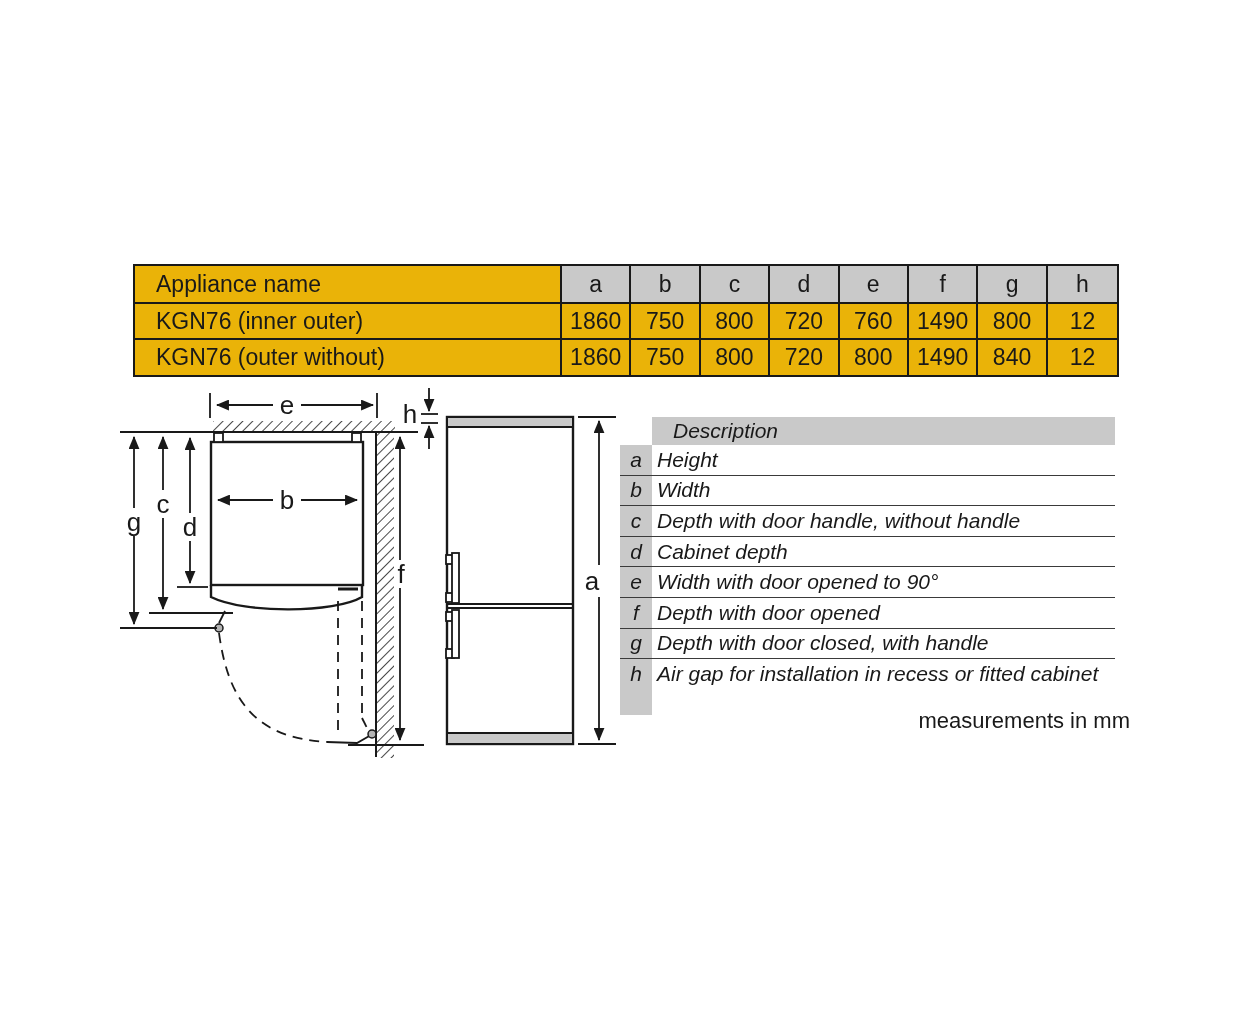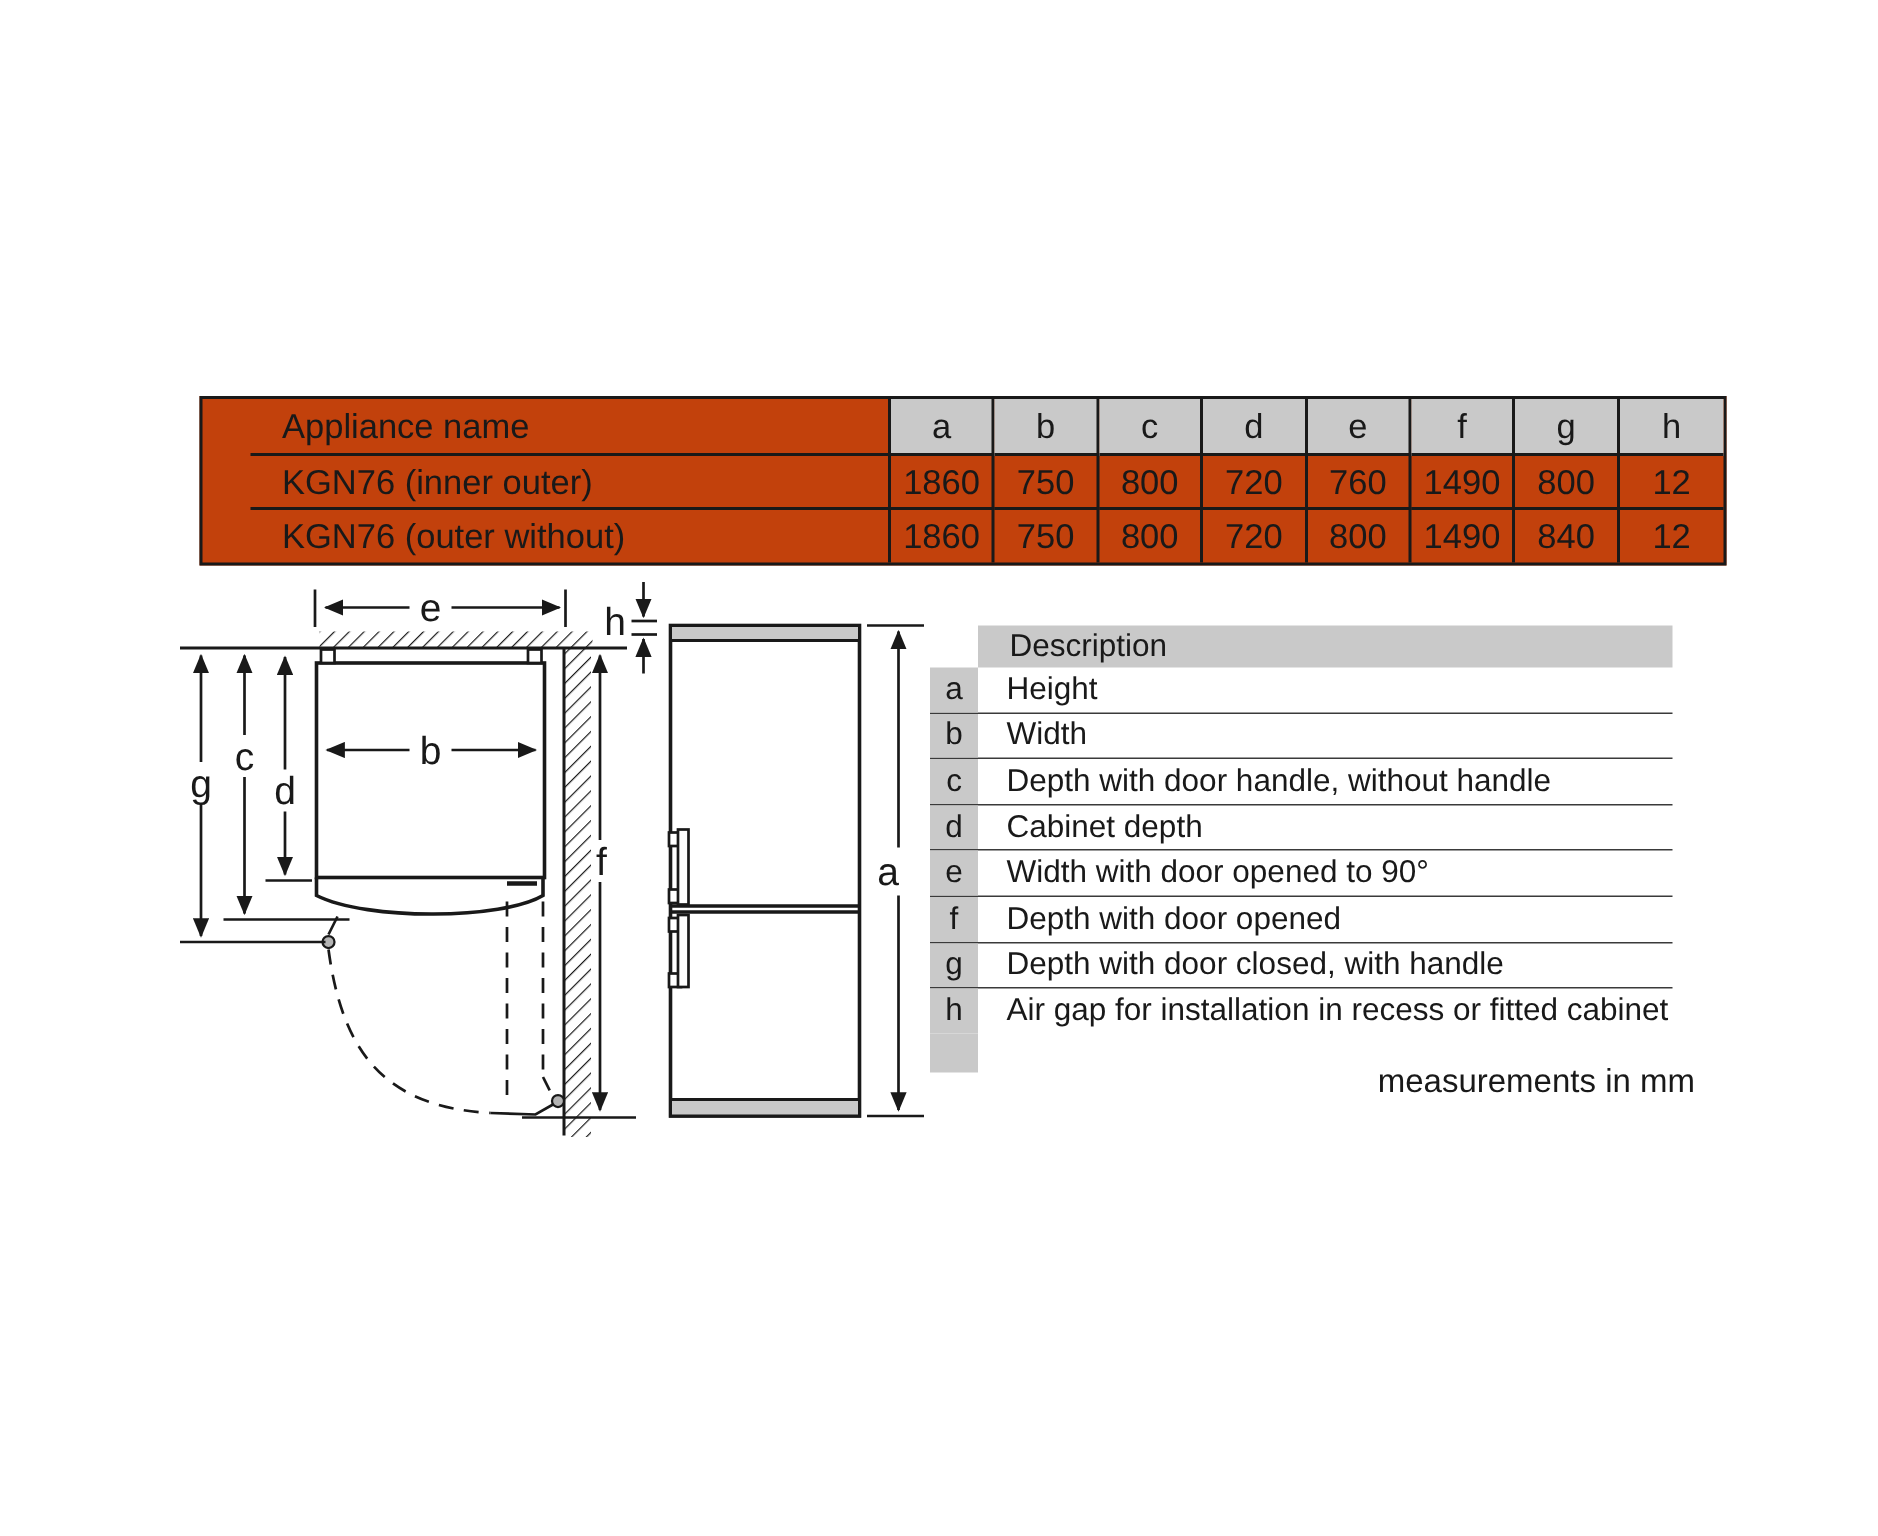--- a/index.html
+++ b/index.html
@@ -10,48 +10,47 @@
   }
   .stage{position:absolute;inset:0;}
 
   
   .dim-table{
     position:absolute;left:133px;top:264px;
     display:grid;
     grid-template-columns:427px repeat(8,69.4px);
     grid-template-rows:38px 36px 35px;
     border:2px solid #191919;
-    background:#c2410c;
-    padding-left:32px;
+    background:#eab308;
   }
   .dim-table .cell{
     border-right:2px solid #191919;border-bottom:2px solid #191919;
     display:flex;align-items:center;justify-content:center;
     font-size:23px;line-height:1;
   }
   .dim-table .cell.last-col{border-right:none;}
   .dim-table .cell.last-row{border-bottom:none;}
   .dim-table .name-cell{justify-content:flex-start;padding-left:21px;}
   .dim-table .hdr{background:#c9c9c9;}
 
   
-  .desc-table{position:absolute;left:620px;top:417px;width:495px;}
+  .desc-table{position:absolute;left:620px;top:417px;width:495px;font-style:italic;}
   .desc-header{
     margin-left:32px;height:28px;background:#c9c9c9;
     display:flex;align-items:center;padding-left:21px;
     font-size:21px;
   }
   .desc-row{display:flex;height:29.6px;align-items:stretch;}
   .desc-row.lined{border-bottom:1.6px solid #3a3a3a;}
   .desc-key{
     width:32px;background:#c9c9c9;display:flex;align-items:center;justify-content:center;
     font-size:21px;flex:0 0 auto;
   }
   .desc-text{
-    flex:1;display:flex;align-items:center;padding-left:19px;font-size:21px;
+    flex:1;display:flex;align-items:center;padding-left:5px;font-size:21px;
     white-space:nowrap;
   }
   .desc-filler{width:32px;height:26px;background:#c9c9c9;}
 
   
   .footnote{
     position:absolute;left:897px;top:708px;width:233px;
     font-size:22px;text-align:right;white-space:nowrap;
   }
 

